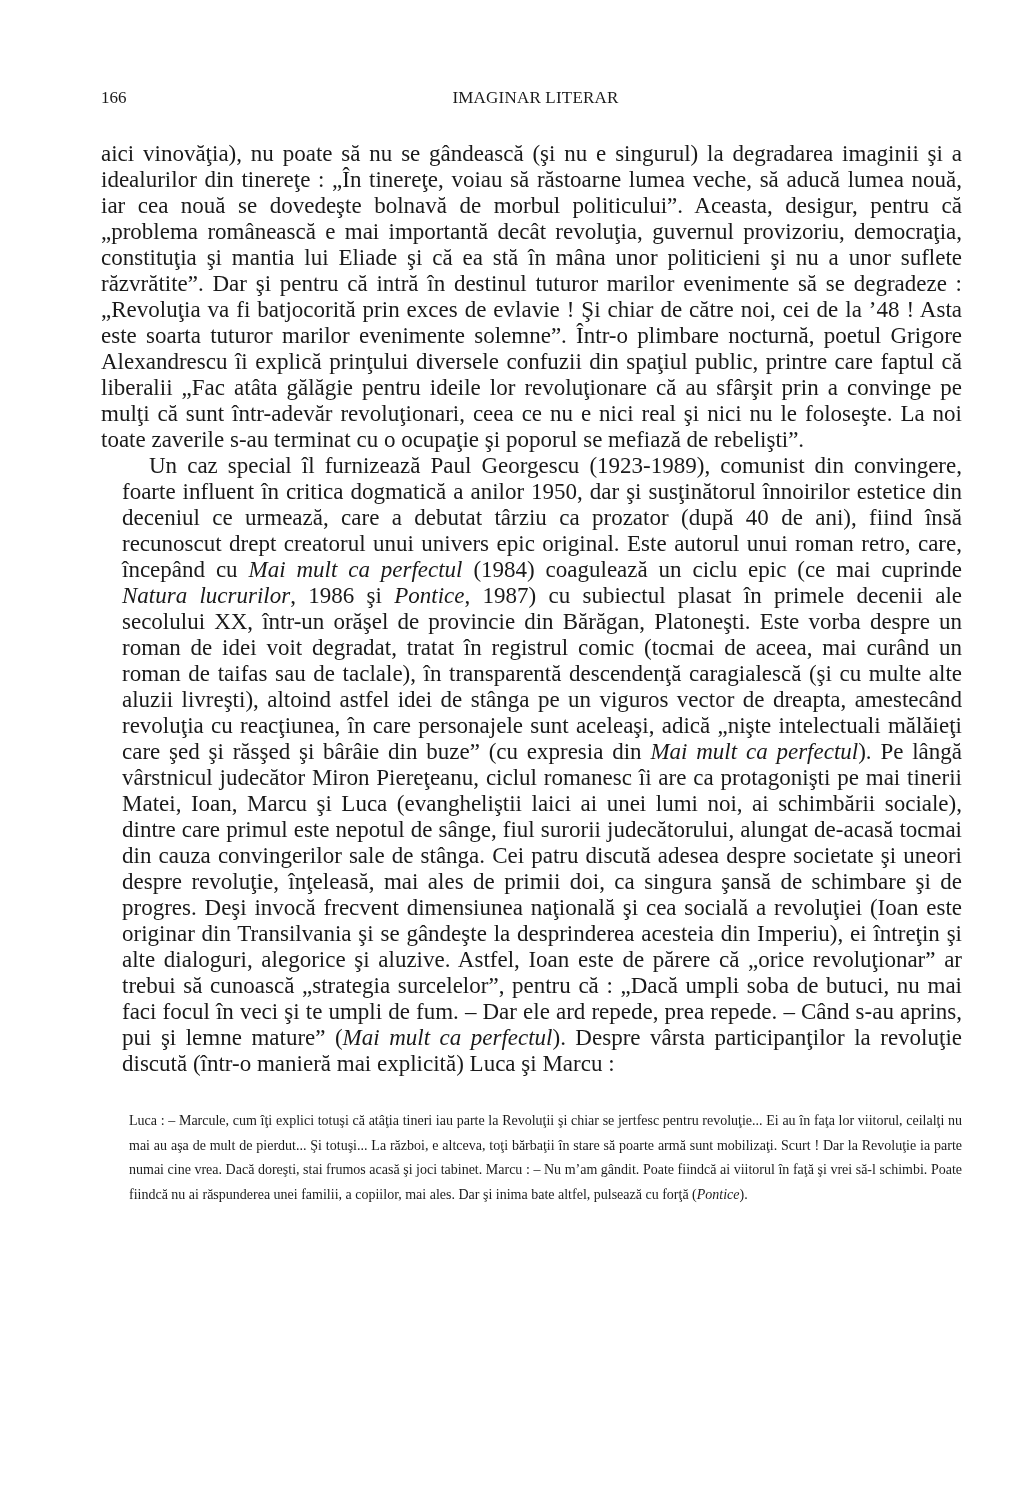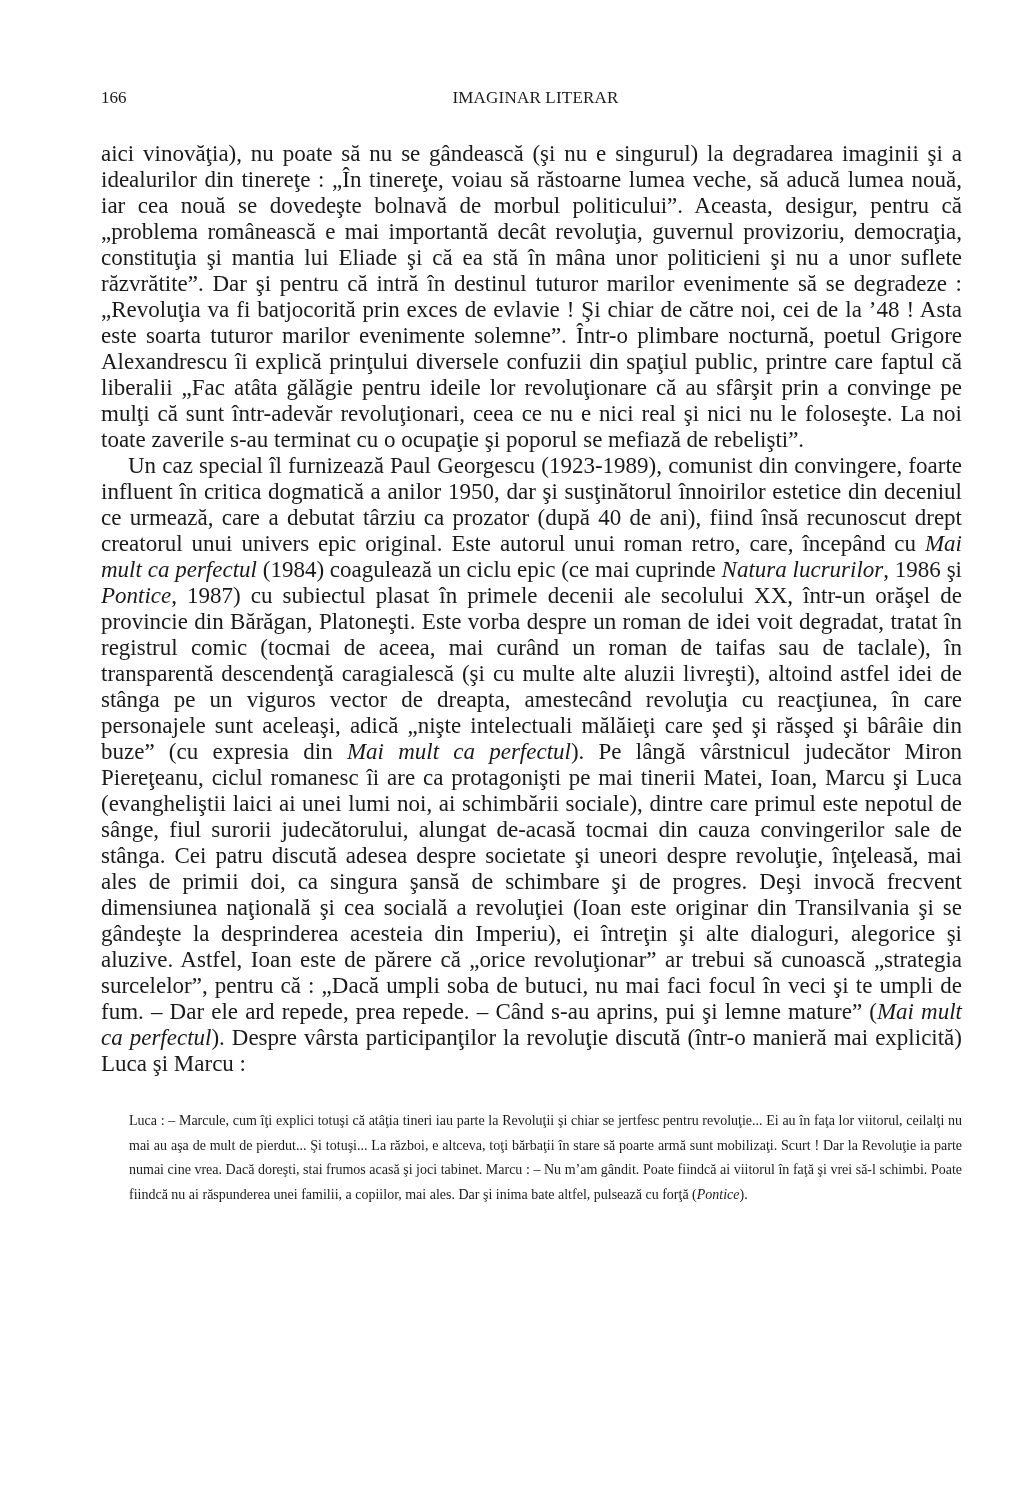--- a/index.html
+++ b/index.html
@@ -4,21 +4,21 @@
 <style>
   html, body { margin: 0; padding: 0; background: #ffffff; }
   body { width: 1024px; height: 1504px; position: relative; overflow: hidden;
          font-family: "Liberation Serif", "DejaVu Serif", serif; color: #1a1a1a; }
   .page { position: absolute; left: 101px; top: 88px; width: 861px; }
   .running-head { position: relative; height: 26px; font-size: 17px; }
   .page-number { position: absolute; left: 0; top: 0; }
   .running-title { position: absolute; left: 8px; right: 0; top: 0; text-align: center; letter-spacing: 0.2px; }
   .body-text { margin-top: 27px; font-size: 23px; line-height: 26px; text-align: justify; }
   .body-text p { margin: 0; }
-  .body-text p.indent { text-indent: 27px; }
+  .body-text p.indent { text-indent: 27px; margin-left: 21px; }
   .quote { margin: 32px 0 0 28px; width: 833px; font-size: 14px; line-height: 24.6px; text-align: justify; }
   i { font-style: italic; }
 </style>
 </head>
 <body>
 
 <div class="page">
   <div class="running-head">
     <span class="page-number">166</span>
     <span class="running-title">IMAGINAR LITERAR</span>

